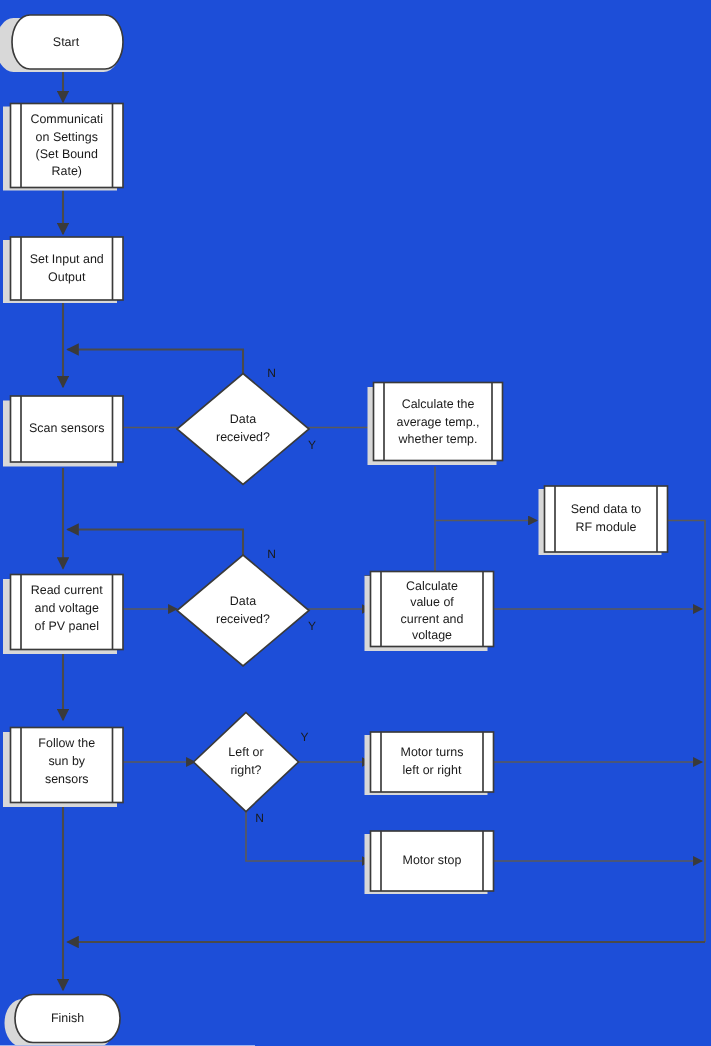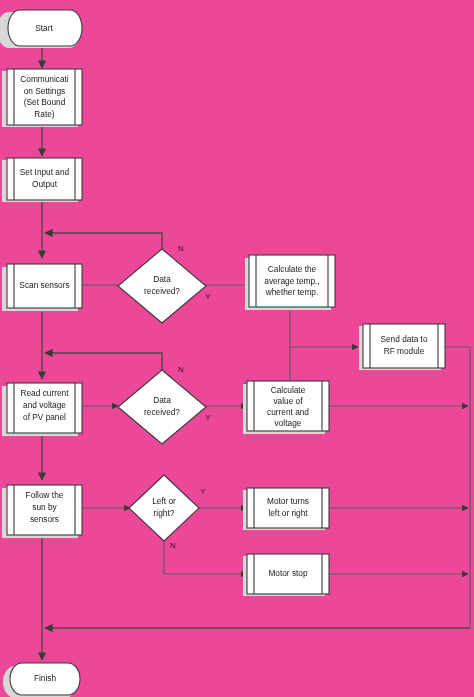--- a/index.html
+++ b/index.html
@@ -10,21 +10,21 @@
   body {
     width: 474px;
     height: 697px;
     font-family: "Liberation Sans", sans-serif;
     overflow: hidden;
   }
   #flowchart-root {
     position: relative;
     width: 474px;
     height: 697px;
-    background: #ec4899;
+    background: #1d4ed8;
   }
   svg.chart {
     display: block;
     width: 474px;
     height: 697px;
   }
   .node-shape {
     fill: #ffffff;
     stroke: #3a3a3a;
     stroke-width: 1.1;

